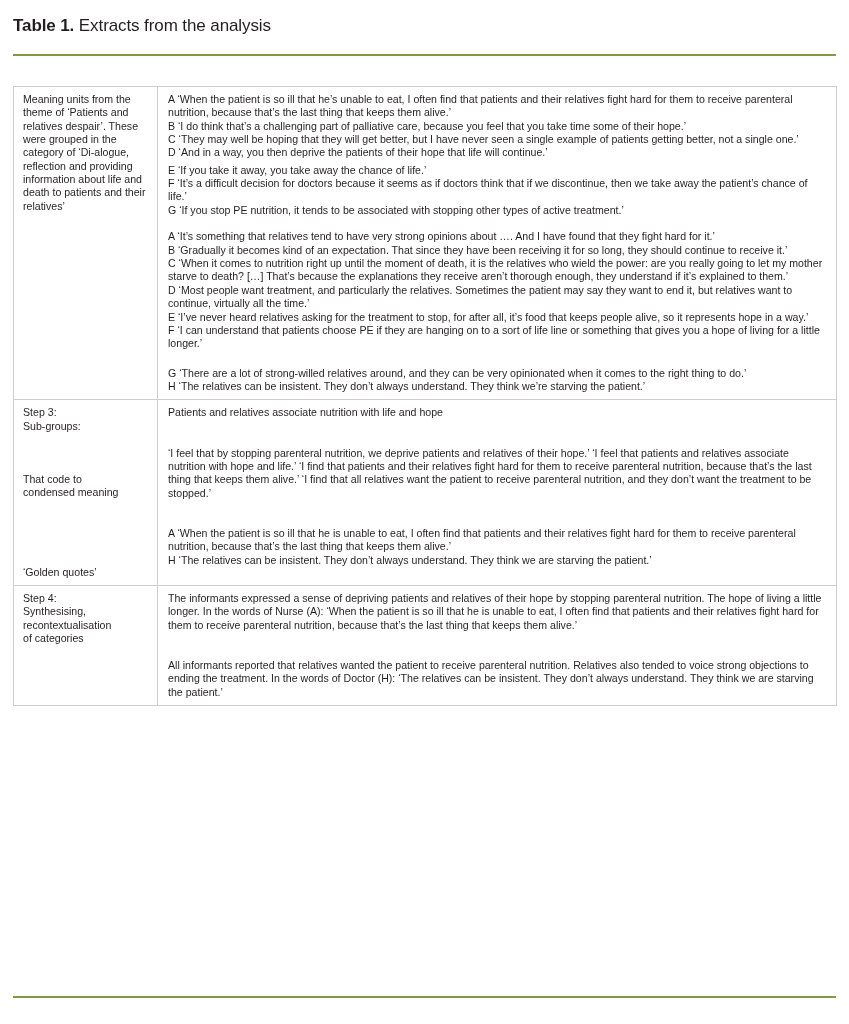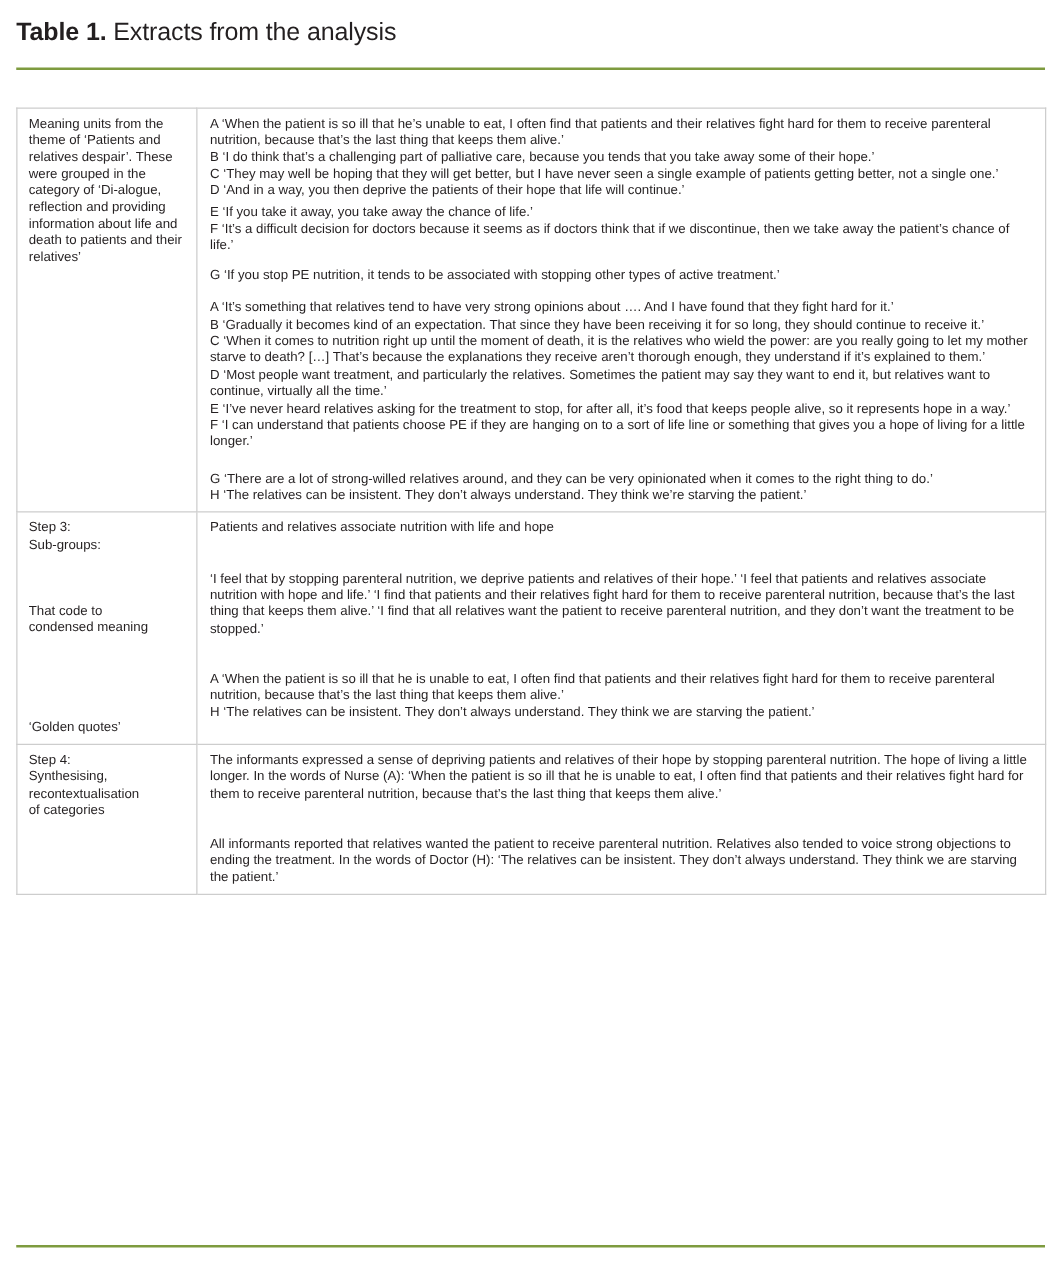--- a/index.html
+++ b/index.html
@@ -19,21 +19,21 @@
     width: 849px;
     height: 1024px;
     box-sizing: border-box;
   }
 
   
   .caption {
     position: absolute;
     left: 13px;
     top: 16px;
-    font-size: 20px;
+    font-size: 17px;
     line-height: 20px;
     letter-spacing: -0.1px;
     white-space: nowrap;
   }
   .caption .caption-label {
     font-weight: bold;
   }
   .caption .caption-text {
     font-weight: normal;
   }
@@ -102,26 +102,26 @@
       <col class="col-right">
     </colgroup>
     <tbody>
 
       <tr>
         <td class="c-left">
           <p class="blk">Meaning units from the theme of ‘Patients and relatives despair’. These were grouped in the category of ‘Di-alogue, reflection and providing information about life and death to patients and their relatives’</p>
         </td>
         <td class="c-right">
           <p class="blk">A ‘When the patient is so ill that he’s unable to eat, I often find that patients and their relatives fight hard for them to receive parenteral nutrition, because that’s the last thing that keeps them alive.’</p>
-          <p class="blk" style="margin-top:0">B ‘I do think that’s a challenging part of palliative care, because you tends that you take away some of their hope.’</p>
+          <p class="blk" style="margin-top:0">B ‘I do think that’s a challenging part of palliative care, because you feel that you take time some of their hope.’</p>
           <p class="blk" style="margin-top:0">C ‘They may well be hoping that they will get better, but I have never seen a single example of patients getting better, not a single one.’</p>
           <p class="blk" style="margin-top:0">D ‘And in a way, you then deprive the patients of their hope that life will continue.’</p>
           <p class="blk" style="margin-top:4px">E ‘If you take it away, you take away the chance of life.’</p>
           <p class="blk" style="margin-top:0">F ‘It’s a difficult decision for doctors because it seems as if doctors think that if we discontinue, then we take away the patient’s chance of life.’</p>
-          <p class="blk" style="margin-top:10px">G ‘If you stop PE nutrition, it tends to be associated with stopping other types of active treatment.’</p>
+          <p class="blk" style="margin-top:0">G ‘If you stop PE nutrition, it tends to be associated with stopping other types of active treatment.’</p>
 
           <p class="blk gap-block">A ‘It’s something that relatives tend to have very strong opinions about …. And I have found that they fight hard for it.’</p>
           <p class="blk" style="margin-top:0">B ‘Gradually it becomes kind of an expectation. That since they have been receiving it for so long, they should continue to receive it.’</p>
           <p class="blk" style="margin-top:0">C ‘When it comes to nutrition right up until the moment of death, it is the relatives who wield the power: are you really going to let my mother starve to death? […] That’s because the explanations they receive aren’t thorough enough, they understand if it’s  explained to them.’</p>
           <p class="blk" style="margin-top:0">D ‘Most people want treatment, and particularly the relatives. Sometimes the patient may say they want to end it, but relatives want to continue, virtually all the time.’</p>
           <p class="blk" style="margin-top:0">E ‘I’ve never heard relatives asking for the treatment to stop, for after all, it’s food that keeps people alive, so it represents hope in a way.’</p>
           <p class="blk" style="margin-top:0">F ‘I can understand that patients choose PE if they are hanging on to a sort of life line or something that gives you a hope of living for a little longer.’</p>
           <p class="blk" style="margin-top:16px">G ‘There are a lot of strong-willed relatives around, and they can be very opinionated when it comes to the right thing to do.’</p>
           <p class="blk" style="margin-top:0">H ‘The relatives can be insistent. They don’t always understand. They think we’re starving the patient.’</p>
         </td>

